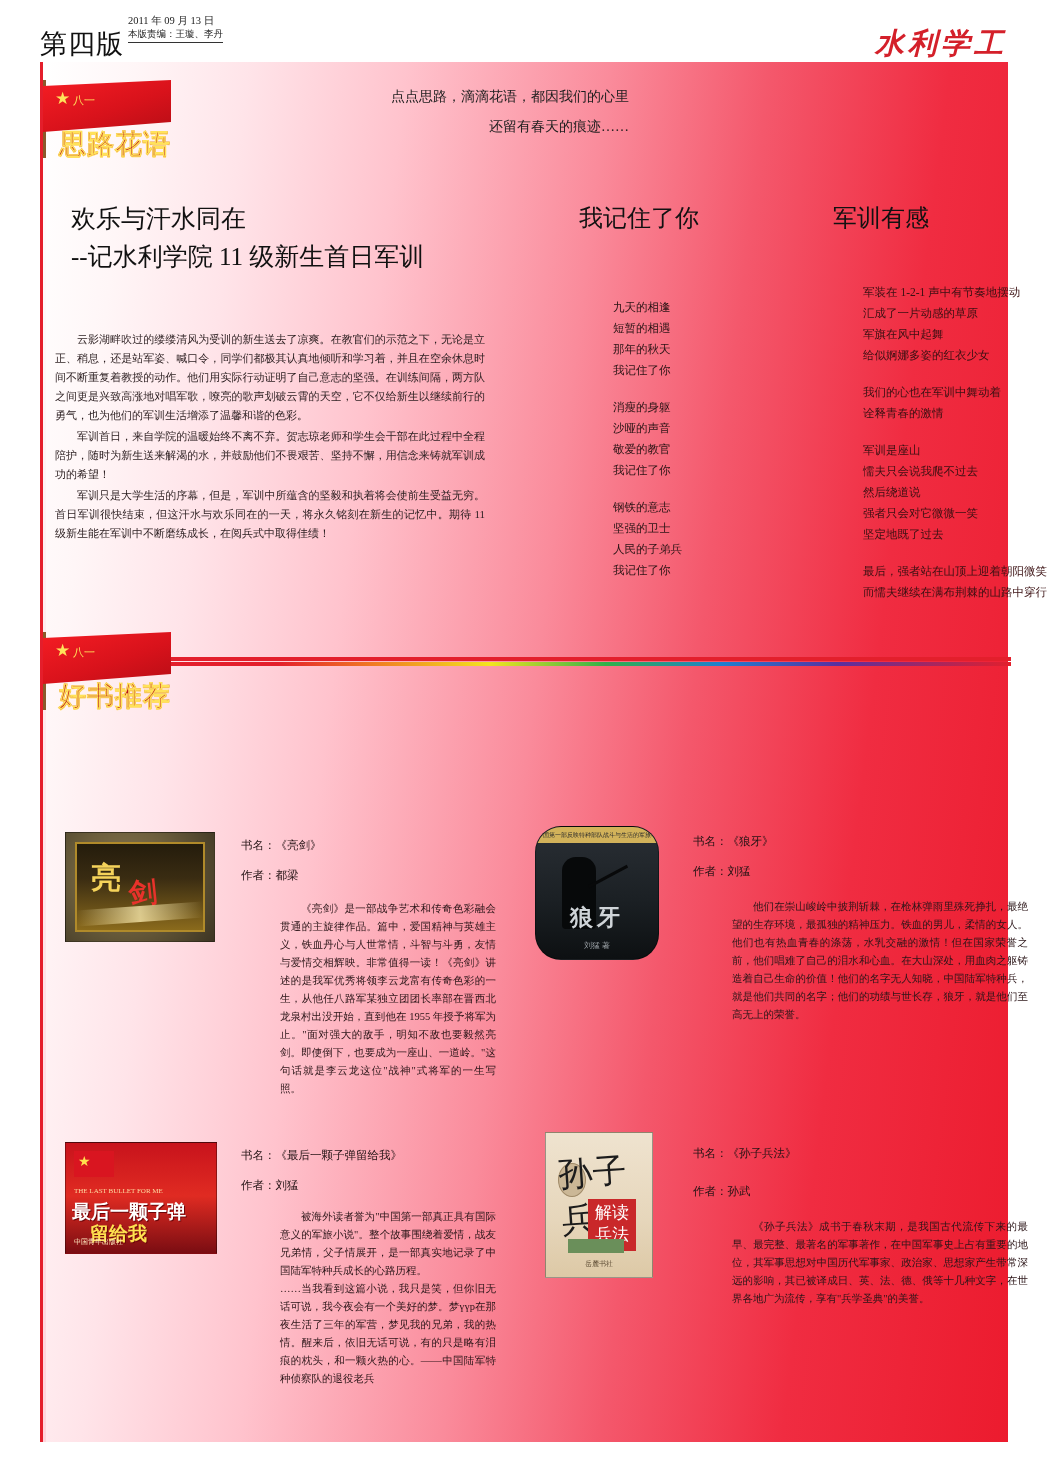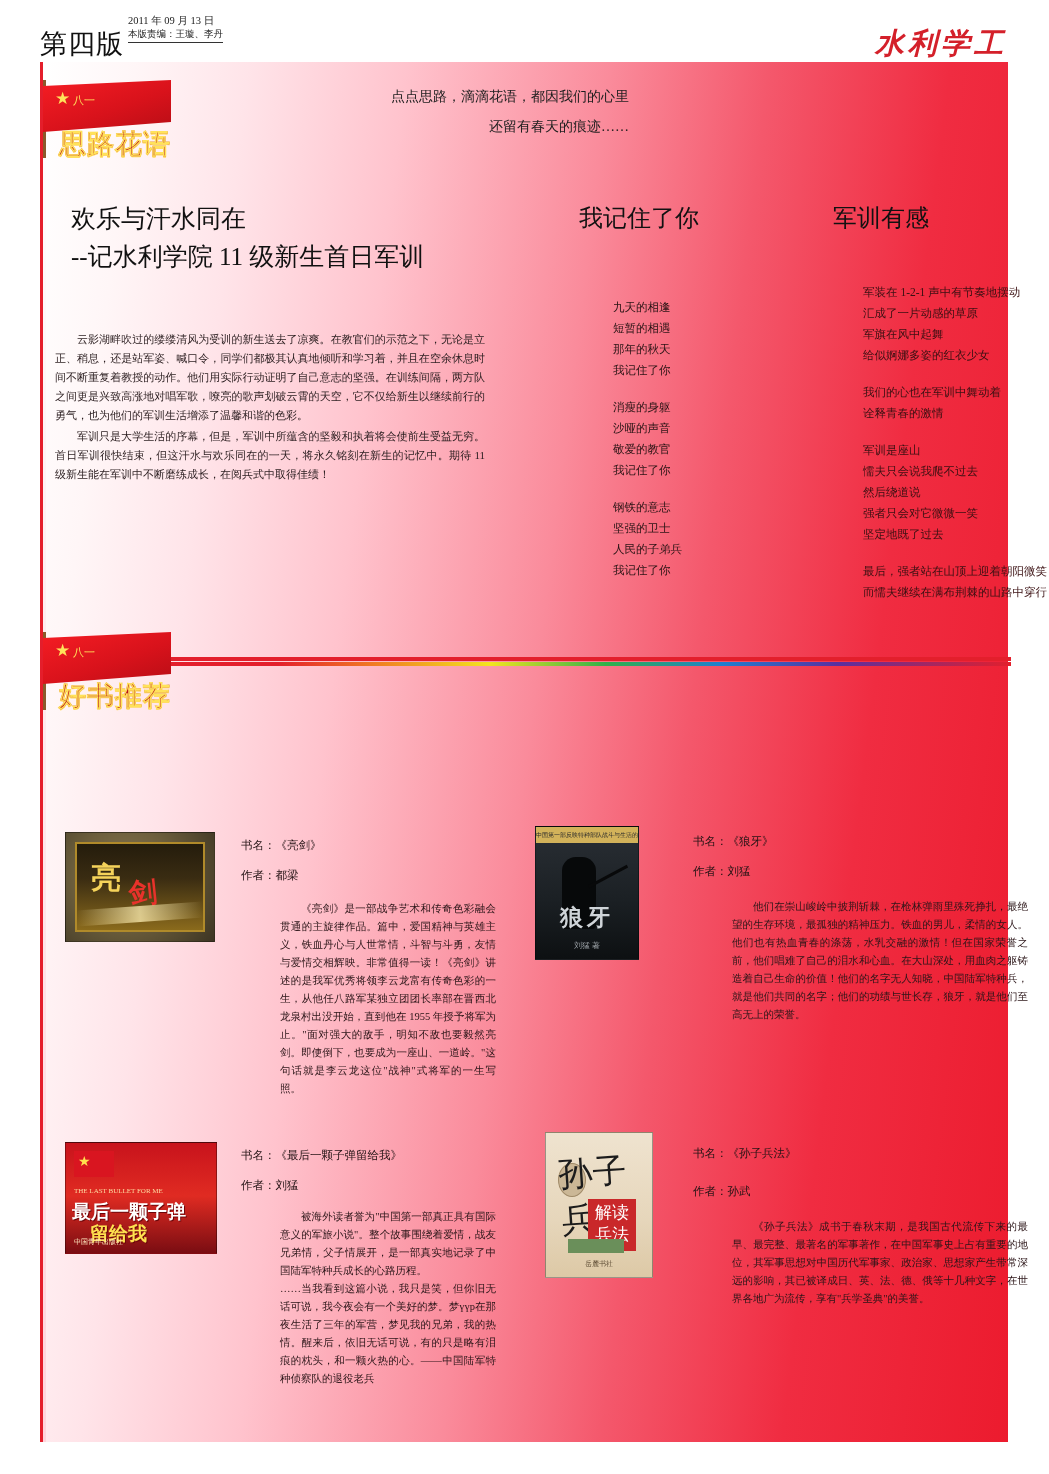--- a/index.html
+++ b/index.html
@@ -219,20 +219,21 @@
     </div>
 
     <div class="lead-quote" style="left:166px;top:20px;width:420px;white-space:pre-line;">点点思路，滴滴花语，都因我们的心里
 还留有春天的痕迹……</div>
 
     <div class="headline-main" style="left:12px;top:138px;white-space:pre-line;margin-left:16px;">欢乐与汗水同在
 --记水利学院 11 级新生首日军训</div>
 
     <div class="body-col" style="left:12px;top:268px;width:430px;">
       <p>云影湖畔吹过的缕缕清风为受训的新生送去了凉爽。在教官们的示范之下，无论是立正、稍息，还是站军姿、喊口令，同学们都极其认真地倾听和学习着，并且在空余休息时间不断重复着教授的动作。他们用实际行动证明了自己意志的坚强。在训练间隔，两方队之间更是兴致高涨地对唱军歌，嘹亮的歌声划破云霄的天空，它不仅给新生以继续前行的勇气，也为他们的军训生活增添了温馨和谐的色彩。</p>
+      <p>军训首日，来自学院的温暖始终不离不弃。贺志琼老师和学生会干部在此过程中全程陪护，随时为新生送来解渴的水，并鼓励他们不畏艰苦、坚持不懈，用信念来铸就军训成功的希望！</p>
       <p>军训只是大学生活的序幕，但是，军训中所蕴含的坚毅和执着将会使前生受益无穷。首日军训很快结束，但这汗水与欢乐同在的一天，将永久铭刻在新生的记忆中。期待 11 级新生能在军训中不断磨练成长，在阅兵式中取得佳绩！</p>
     </div>
 
     <div class="col-title" style="left:536px;top:140px;">我记住了你</div>
     <div class="poem" style="left:570px;top:235px;width:150px;">
       <div class="stz">
         <div>九天的相逢</div>
         <div>短暂的相遇</div>
         <div>那年的秋天</div>
         <div>我记住了你</div>
@@ -295,21 +296,21 @@
           <div class="t2">剑</div>
           <div class="blade"></div>
         </div>
       </div>
       <div class="bk-meta" style="left:198px;top:772px;width:150px;">书名：《亮剑》</div>
       <div class="bk-meta" style="left:198px;top:802px;width:150px;">作者：都梁</div>
       <div class="bk-desc" style="left:198px;top:838px;width:216px;">《亮剑》是一部战争艺术和传奇色彩融会贯通的主旋律作品。篇中，爱国精神与英雄主义，铁血丹心与人世常情，斗智与斗勇，友情与爱情交相辉映。非常值得一读！《亮剑》讲述的是我军优秀将领李云龙富有传奇色彩的一生，从他任八路军某独立团团长率部在晋西北龙泉村出没开始，直到他在 1955 年授予将军为止。"面对强大的敌手，明知不敌也要毅然亮剑。即使倒下，也要成为一座山、一道岭。"这句话就是李云龙这位"战神"式将军的一生写照。</div>
     </div>
 
     <div class="bookitem">
-      <div class="bookcover cov2" style="left:492px;top:764px;width:104px;height:134px;">
+      <div class="bookcover cov2" style="left:492px;top:764px;width:124px;height:134px;border-radius:26px;">
         <div class="topband">中国第一部反映特种部队战斗与生活的军旅小说</div>
         <div class="soldier"></div>
         <div class="gun"></div>
         <div class="ttl">狼牙</div>
         <div class="auth">刘猛 著</div>
       </div>
       <div class="bk-meta" style="left:650px;top:768px;width:180px;">书名：《狼牙》</div>
       <div class="bk-meta" style="left:650px;top:798px;width:180px;">作者：刘猛</div>
       <div class="bk-desc" style="left:650px;top:836px;width:296px;">他们在崇山峻岭中披荆斩棘，在枪林弹雨里殊死挣扎，最绝望的生存环境，最孤独的精神压力。铁血的男儿，柔情的女人。他们也有热血青春的涤荡，水乳交融的激情！但在国家荣誉之前，他们唱难了自己的泪水和心血。在大山深处，用血肉之躯铸造着自己生命的价值！他们的名字无人知晓，中国陆军特种兵，就是他们共同的名字；他们的功绩与世长存，狼牙，就是他们至高无上的荣誉。</div>
     </div>

